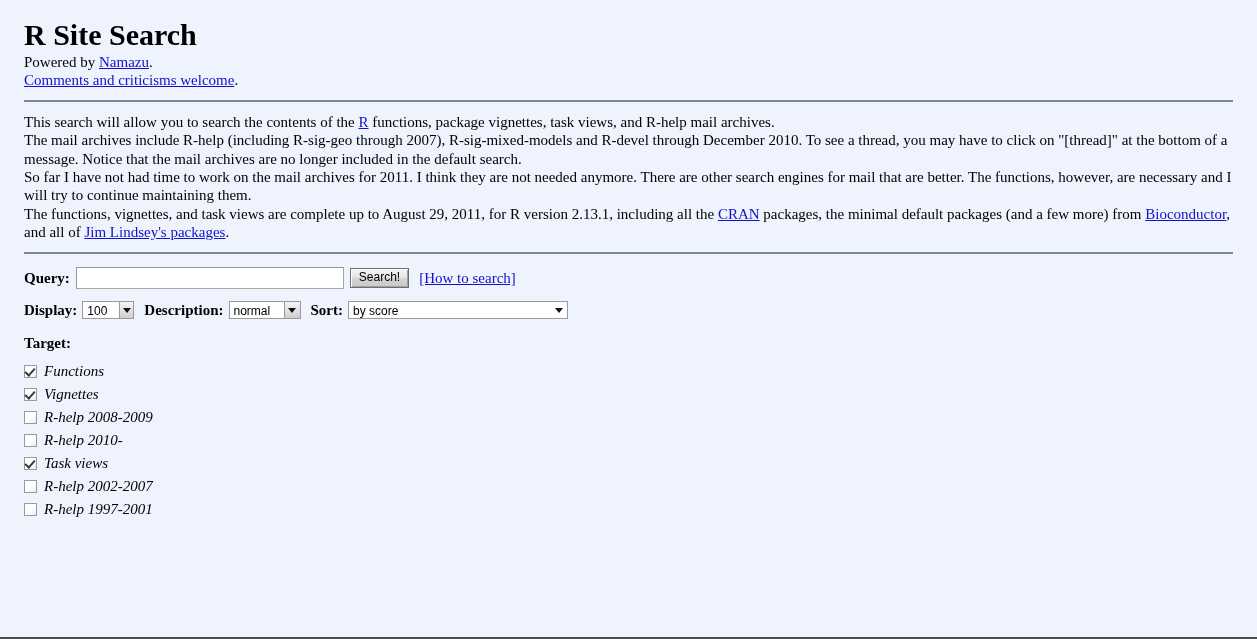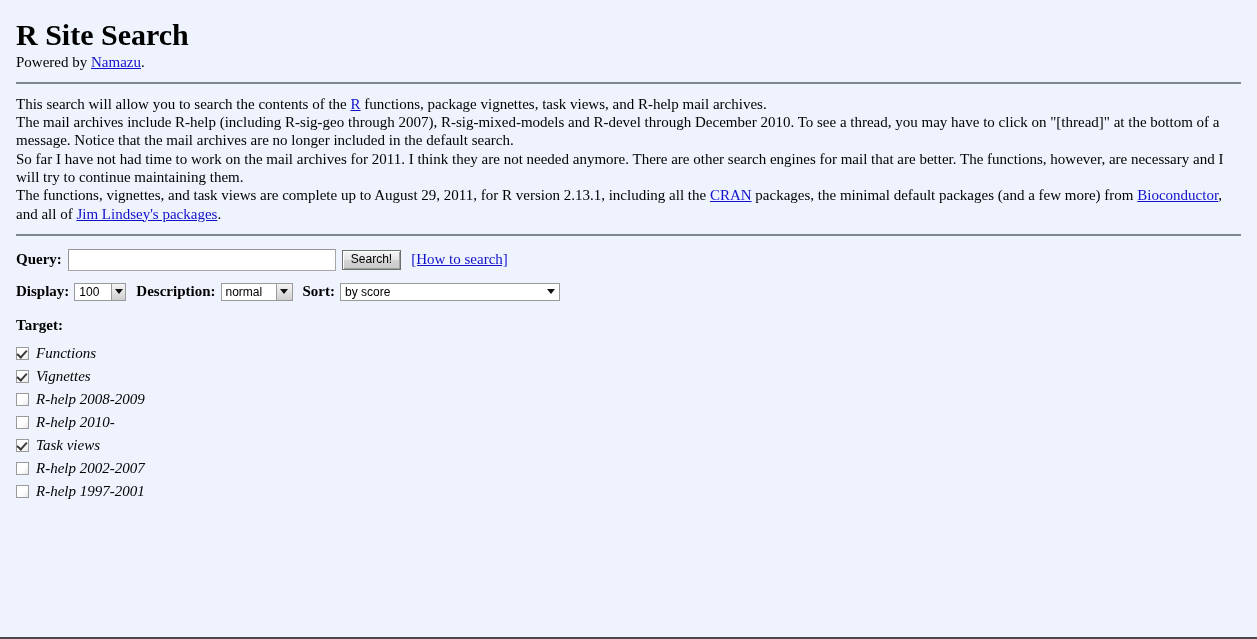--- a/index.html
+++ b/index.html
@@ -13,21 +13,21 @@
     overflow: hidden;
     background: #eef3fd;
     font-family: "Liberation Serif", "DejaVu Serif", serif;
     font-size: 15px;
     color: #000000;
     position: relative;
     border-bottom: 2px solid #4a4a4a;
     box-sizing: border-box;
   }
   .page {
-    padding: 0 16px;
+    padding: 0 24px;
   }
   h1.page-title {
     font-family: "Liberation Serif", "DejaVu Serif", serif;
     font-size: 30px;
     font-weight: bold;
     margin: 18px 0 0 0;
     padding: 0;
     line-height: 1.15;
     letter-spacing: 0px;
   }
@@ -196,20 +196,21 @@
 </style>
 </head>
 <body>
 
 <div class="page">
 
   <h1 class="page-title">R Site Search</h1>
 
   <p class="para powered"><span>Powered by </span><a href="#">Namazu</a><span>.</span></p>
 
+  <p class="para"><a href="#">Comments and criticisms welcome</a><span>.</span></p>
 
   <hr class="rule">
 
   <p class="para"><span>This search will allow you to search the contents of the </span><a href="#">R</a><span> functions, package vignettes, task views, and R-help mail archives.</span></p>
 
   <p class="para gap-para">The mail archives include R-help (including R-sig-geo through 2007), R-sig-mixed-models and R-devel through December 2010. To see a thread, you may have to click on "[thread]" at the bottom of a message. Notice that the mail archives are no longer included in the default search.</p>
 
   <p class="para gap-para">So far I have not had time to work on the mail archives for 2011. I think they are not needed anymore. There are other search engines for mail that are better. The functions, however, are necessary and I will try to continue maintaining them.</p>
 
   <p class="para gap-para"><span>The functions, vignettes, and task views are complete up to August 29, 2011, for R version 2.13.1, including all the </span><a href="#">CRAN</a><span> packages, the minimal default packages (and a few more) from </span><a href="#">Bioconductor</a><span>, and all of </span><a href="#">Jim Lindsey's packages</a><span>.</span></p>

